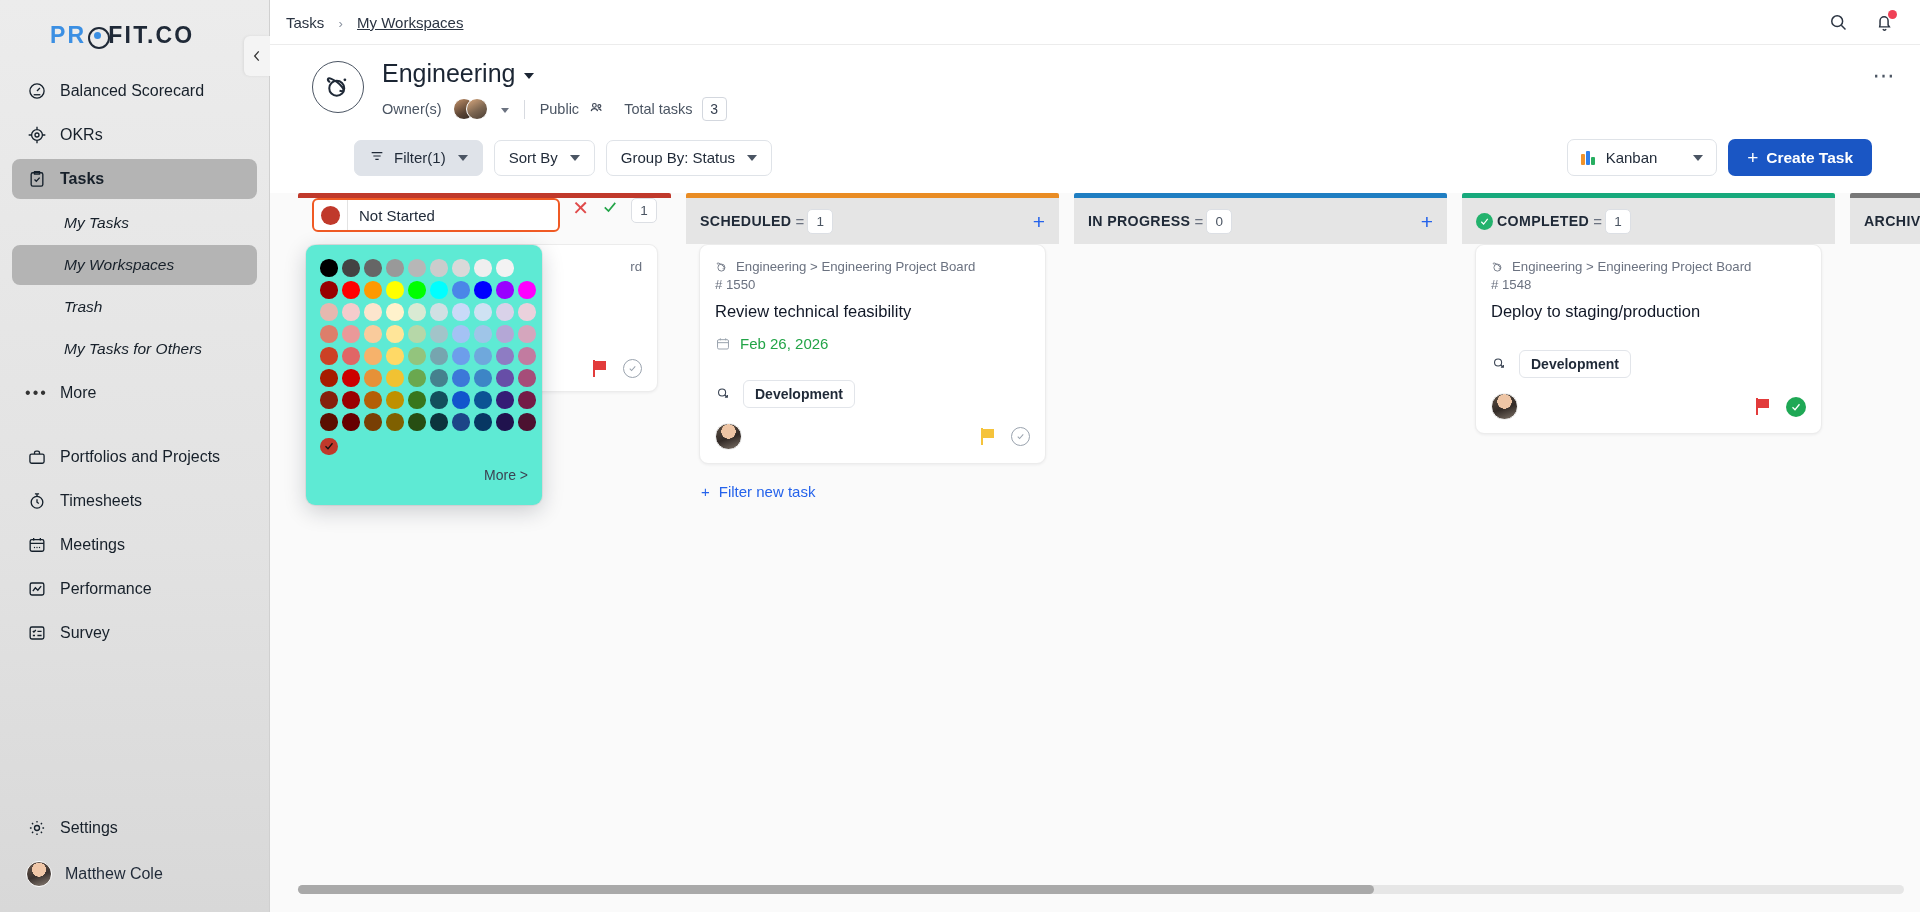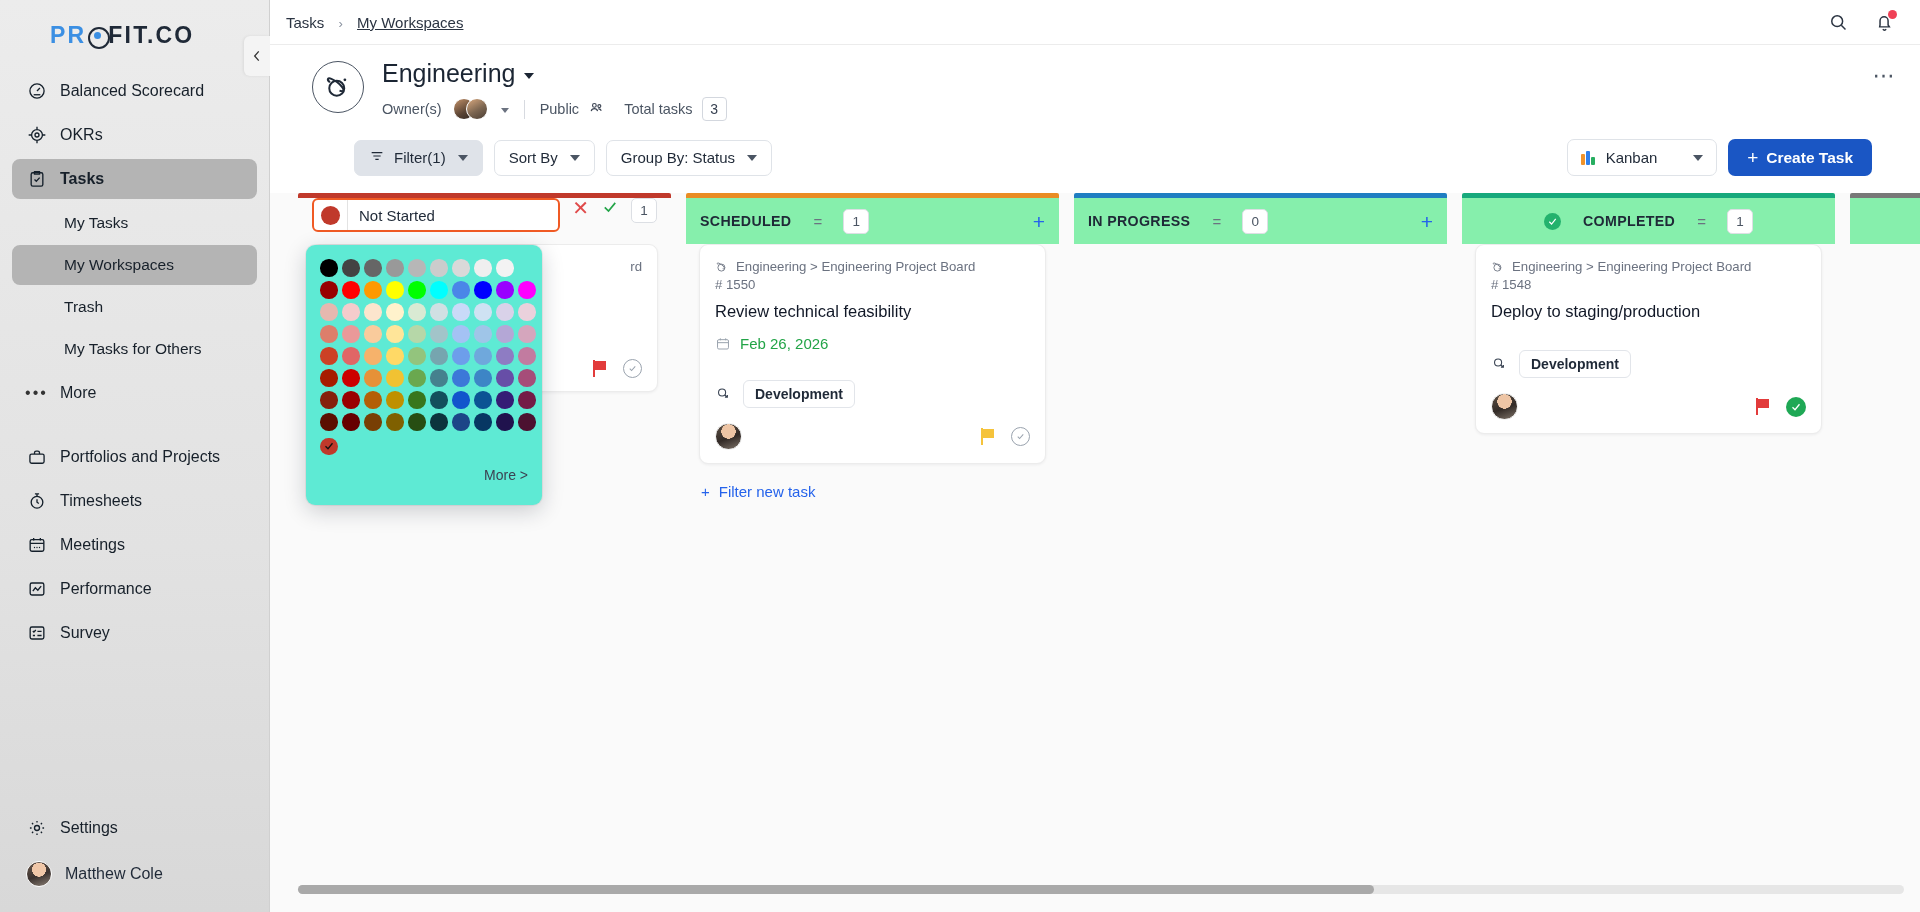--- a/index.html
+++ b/index.html
@@ -35,21 +35,21 @@
   }
 
   .nav { padding: 0 12px; flex: 1; }
   .nav-item {
     display: flex; align-items: center; gap: 13px;
     height: 40px; padding: 0 14px; margin: 4px 0;
     border-radius: 8px; font-size: 16px; color: #17202a; cursor: pointer;
     position: relative;
   }
   .nav-item.active { background: #b4b4b4; font-weight: 700; }
-  .nav-item.sub { padding-left: 52px; font-size: 15.5px; margin: 2px 0; }
+  .nav-item.sub { padding-left: 52px; font-size: 15.5px; margin: 2px 0; font-style: italic; }
   .nav-item.sub.active { background: #b4b4b4; font-weight: 400; }
   .nav-icon { width: 21px; height: 21px; display: flex; align-items: center; justify-content: center; flex: 0 0 21px; }
   .nav-icon svg { width: 20px; height: 20px; stroke: #15202b; fill: none; stroke-width: 1.6; }
   .badge-99 {
     position: absolute; right: 14px; background: #e0344b; color: #fff;
     font-size: 12.5px; font-weight: 700; border-radius: 11px; padding: 3px 9px;
   }
   .nav-gap { height: 16px; }
   .dots-icon { letter-spacing: 2px; font-size: 16px; color:#333; line-height:1;}
   .sidebar-bottom { padding: 0 12px 16px; }
@@ -113,21 +113,21 @@
   .kanban-btn .tb-caret { margin-left:auto;}
   .create-btn { display:flex;align-items:center;gap:8px;height:37px;padding:0 19px;border-radius:7px;background:#1a56c4;color:#fff;font-size:15.5px;font-weight:700;cursor:pointer;border:none;}
   .plus-g { font-size:19px; font-weight:400; line-height:1;}
 
   
   .board-wrap { flex:1; position:relative; overflow:hidden; background:#fafafa;}
   .board-inner { display:flex; gap:15px; height:100%; padding-left:0;}
   .col { width: 373px; flex:0 0 373px; display:flex; flex-direction:column; height: 100%;}
   .col.archived { width: 373px; flex:0 0 373px;}
   .col-bar { height:5px; border-radius:2px 2px 0 0;}
-  .col-head { height:46px; display:flex; align-items:center; padding:0 14px; gap:22px; background:#86efac;justify-content:center;}
+  .col-head { height:46px; display:flex; align-items:center; padding:0 14px; gap:4px; background:#e5e5e5;}
   .col-title { font-size:14.2px; font-weight:700; letter-spacing:.35px; color:#1f2937; text-transform:uppercase;}
   .eq-ico { color:#6b7280; font-size:15px; letter-spacing:-1px;}
   .num-box { border:1px solid #dcdfe4; border-radius:5px; min-width:26px;height:25px;display:flex;align-items:center;justify-content:center;font-size:13.5px;color:#4b5563;background:#fff;}
   .col-plus { margin-left:auto; color:#2563eb; font-size:21px; line-height:1; cursor:pointer; font-weight:400;}
   .status-dot-green { width:17px;height:17px;border-radius:50%;background:#23b26d;display:flex;align-items:center;justify-content:center;}
   .status-dot-green svg{width:11px;height:11px;stroke:#fff;stroke-width:2.6;fill:none;}
   .col-body { flex:1; padding: 0 13px; overflow:hidden; }
 
   .card {
     background:#fff;border:1px solid #ececec;border-radius:9px;padding:14px 15px 13px;

